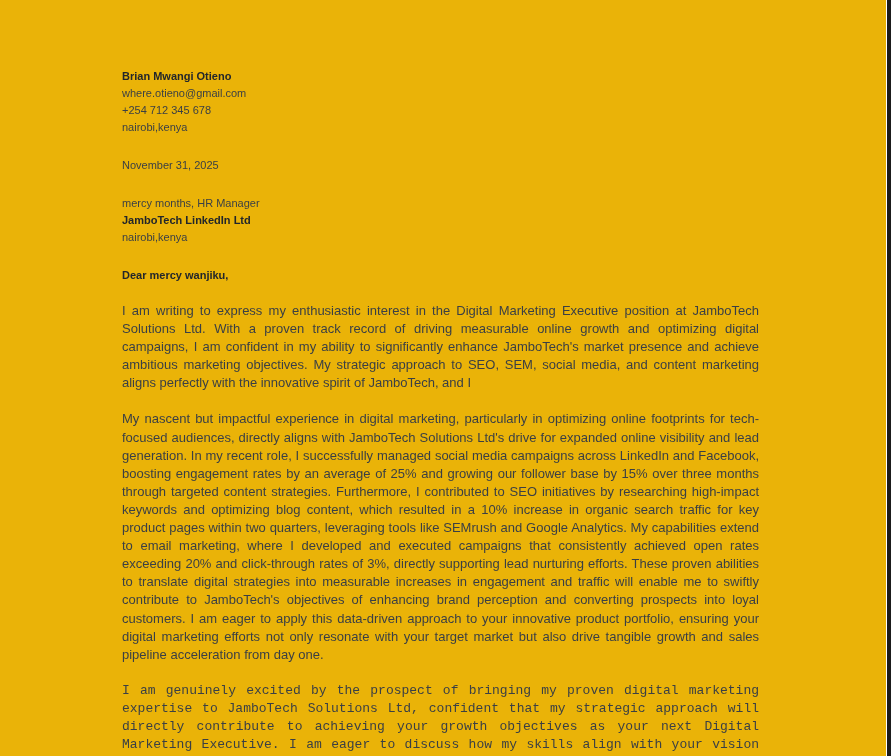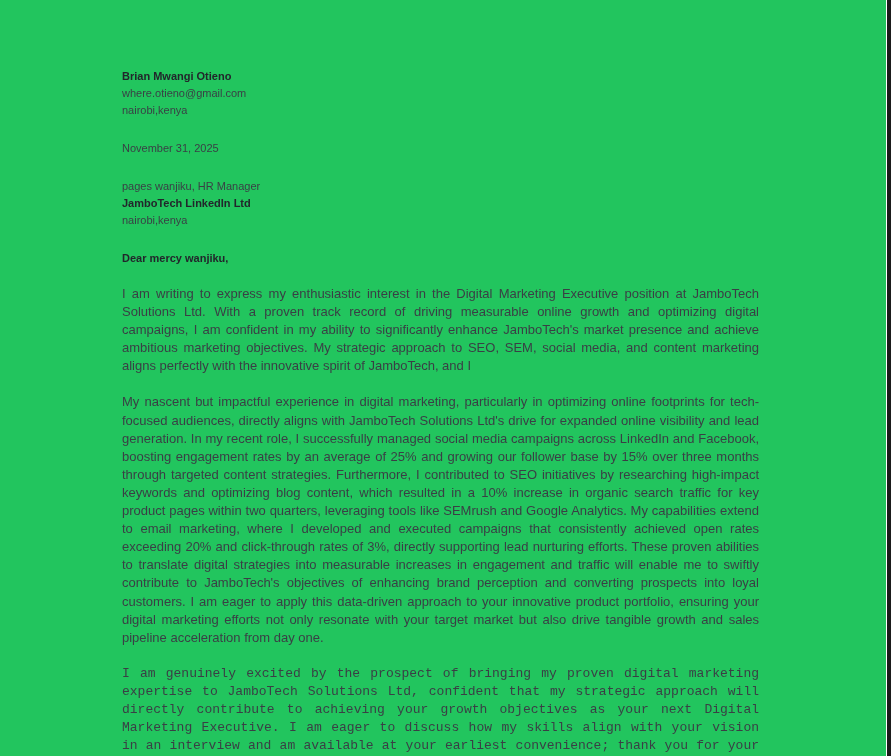--- a/index.html
+++ b/index.html
@@ -16,21 +16,21 @@
     -webkit-font-smoothing: antialiased;
   }
 
   
   .page {
     position: absolute;
     top: 0;
     left: 0;
     width: 886px;
     height: 756px;
-    background: #22c55e;
+    background: #eab308;
     box-sizing: border-box;
   }
 
   
   .edge-strip {
     position: absolute;
     top: 0;
     right: 0;
     width: 4px;
     height: 756px;
@@ -91,31 +91,32 @@
 </head>
 <body>
 
 <div class="page">
 
   <div class="letter">
 
     <div class="block">
       <div class="line bold">Brian Mwangi Otieno</div>
       <div class="line">where.otieno@gmail.com</div>
+      <div class="line">+254 712 345 678</div>
       <div class="line">nairobi,kenya</div>
     </div>
 
     <div class="gap-sender"></div>
 
     <div class="line">November 31, 2025</div>
 
     <div class="gap-date"></div>
 
     <div class="block">
-      <div class="line">pages wanjiku, HR Manager</div>
+      <div class="line">mercy months, HR Manager</div>
       <div class="line bold">JamboTech LinkedIn Ltd</div>
       <div class="line">nairobi,kenya</div>
     </div>
 
     <div class="gap-recip"></div>
 
     <div class="line bold">Dear mercy wanjiku,</div>
 
     <div class="gap-salut"></div>
 

